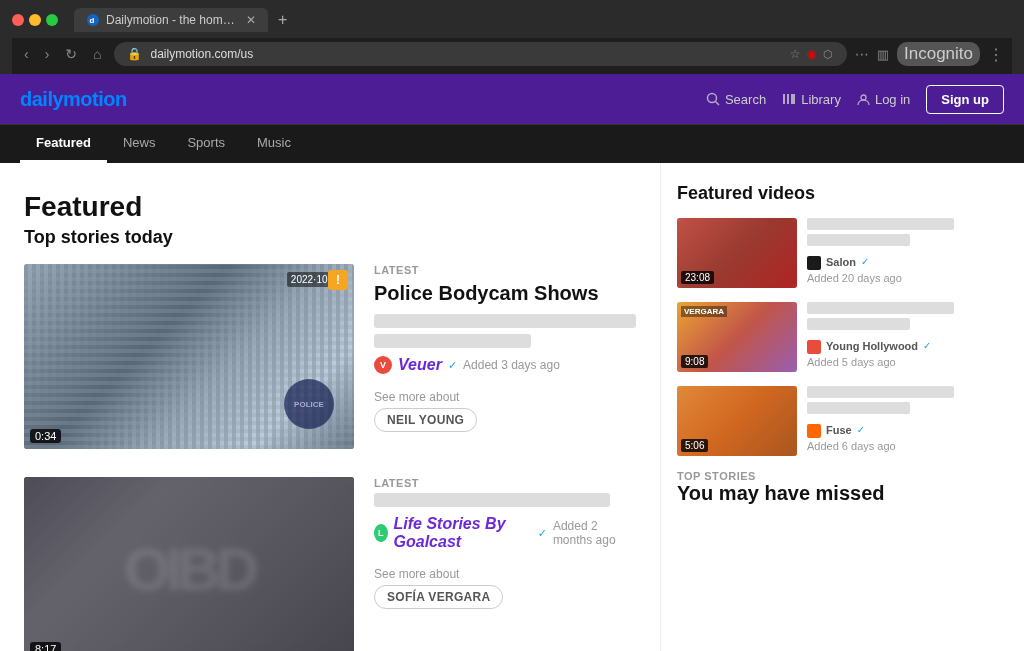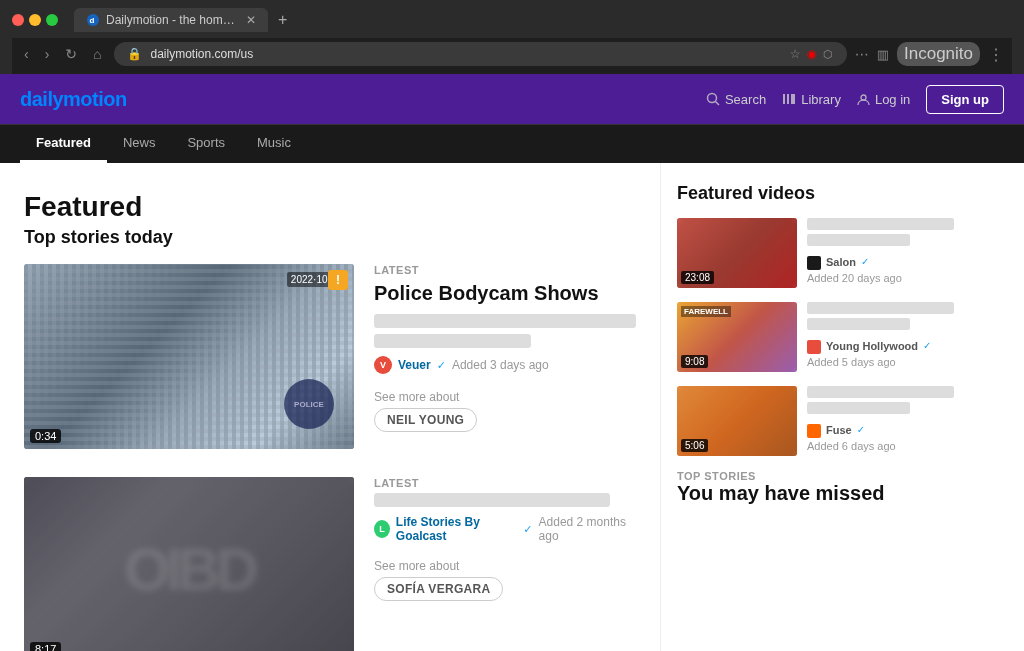--- a/index.html
+++ b/index.html
@@ -54,21 +54,21 @@
     .video-duration { position: absolute; bottom: 6px; left: 6px; background: rgba(0,0,0,0.8); color: #fff; font-size: 11px; padding: 1px 5px; border-radius: 3px; }
     .video-warning { position: absolute; top: 6px; right: 6px; background: #f5a623; width: 20px; height: 20px; border-radius: 3px; display: flex; align-items: center; justify-content: center; color: #fff; font-size: 12px; font-weight: 700; }
 
     .story-meta { flex: 1; }
     .latest-label { font-size: 11px; color: #999; font-weight: 700; letter-spacing: 0.5px; text-transform: uppercase; margin-bottom: 4px; }
     .story-title { font-size: 20px; font-weight: 700; color: #111; margin-bottom: 8px; line-height: 1.3; }
     .story-desc-blur { height: 14px; background: #ddd; border-radius: 3px; margin-bottom: 6px; }
     .story-desc-blur.short { width: 60%; }
     .channel-info { display: flex; align-items: center; gap: 6px; margin-top: 8px; margin-bottom: 16px; }
     .channel-logo { width: 18px; height: 18px; border-radius: 50%; background: #e74c3c; display: flex; align-items: center; justify-content: center; color: #fff; font-size: 9px; font-weight: 700; }
-    .channel-name { font-size: 12px; color: #0369a1; font-weight: 600; }
+    .channel-name { font-size: 16px; color: #6d28d9; font-weight: 600; font-style: italic; }
     .channel-verified { color: #1da1f2; font-size: 11px; }
     .added-time { font-size: 12px; color: #999; }
 
     .see-more-label { font-size: 12px; color: #999; margin-bottom: 4px; }
     .topic-tag { display: inline-block; border: 1.5px solid #ccc; color: #555; font-size: 12px; font-weight: 600; padding: 4px 12px; border-radius: 20px; text-transform: uppercase; cursor: pointer; letter-spacing: 0.3px; }
 
     
     .sidebar-section-label { font-size: 11px; color: #999; font-weight: 600; text-transform: uppercase; letter-spacing: 0.5px; }
     .sidebar-section-title { font-size: 18px; font-weight: 700; color: #111; margin-bottom: 14px; }
     .sidebar-video { display: flex; gap: 10px; margin-bottom: 14px; align-items: flex-start; }
@@ -246,21 +246,21 @@
           <span class="sidebar-verified">✓</span>
         </div>
         <div class="sidebar-added">Added 20 days ago</div>
       </div>
     </div>
 
     <div class="sidebar-video">
       <div class="sidebar-thumb">
         <div style="width:100%;height:100%;background:linear-gradient(135deg,#f39c12 0%,#c0392b 50%,#8e44ad 100%);position:relative;">
           <div style="position:absolute;top:0;left:0;width:100%;height:100%;background:rgba(200,200,190,0.2);backdrop-filter:blur(2px);"></div>
-          <div style="position:absolute;top:4px;left:4px;color:#fff;font-size:8px;font-weight:900;background:rgba(0,0,0,0.4);padding:1px 3px;">FAREWELL</div>
+          <div style="position:absolute;top:4px;left:4px;color:#fff;font-size:8px;font-weight:900;background:rgba(0,0,0,0.4);padding:1px 3px;">VERGARA</div>
         </div>
         <div class="sidebar-duration">9:08</div>
       </div>
       <div class="sidebar-video-info">
         <div class="sidebar-title-blur"></div>
         <div class="sidebar-title-blur short"></div>
         <div class="sidebar-channel">
           <div class="sidebar-channel-logo" style="background:#e74c3c;border-radius:2px;width:14px;height:14px;"></div>
           <span class="sidebar-channel-name">Young Hollywood</span>
           <span class="sidebar-verified">✓</span>

